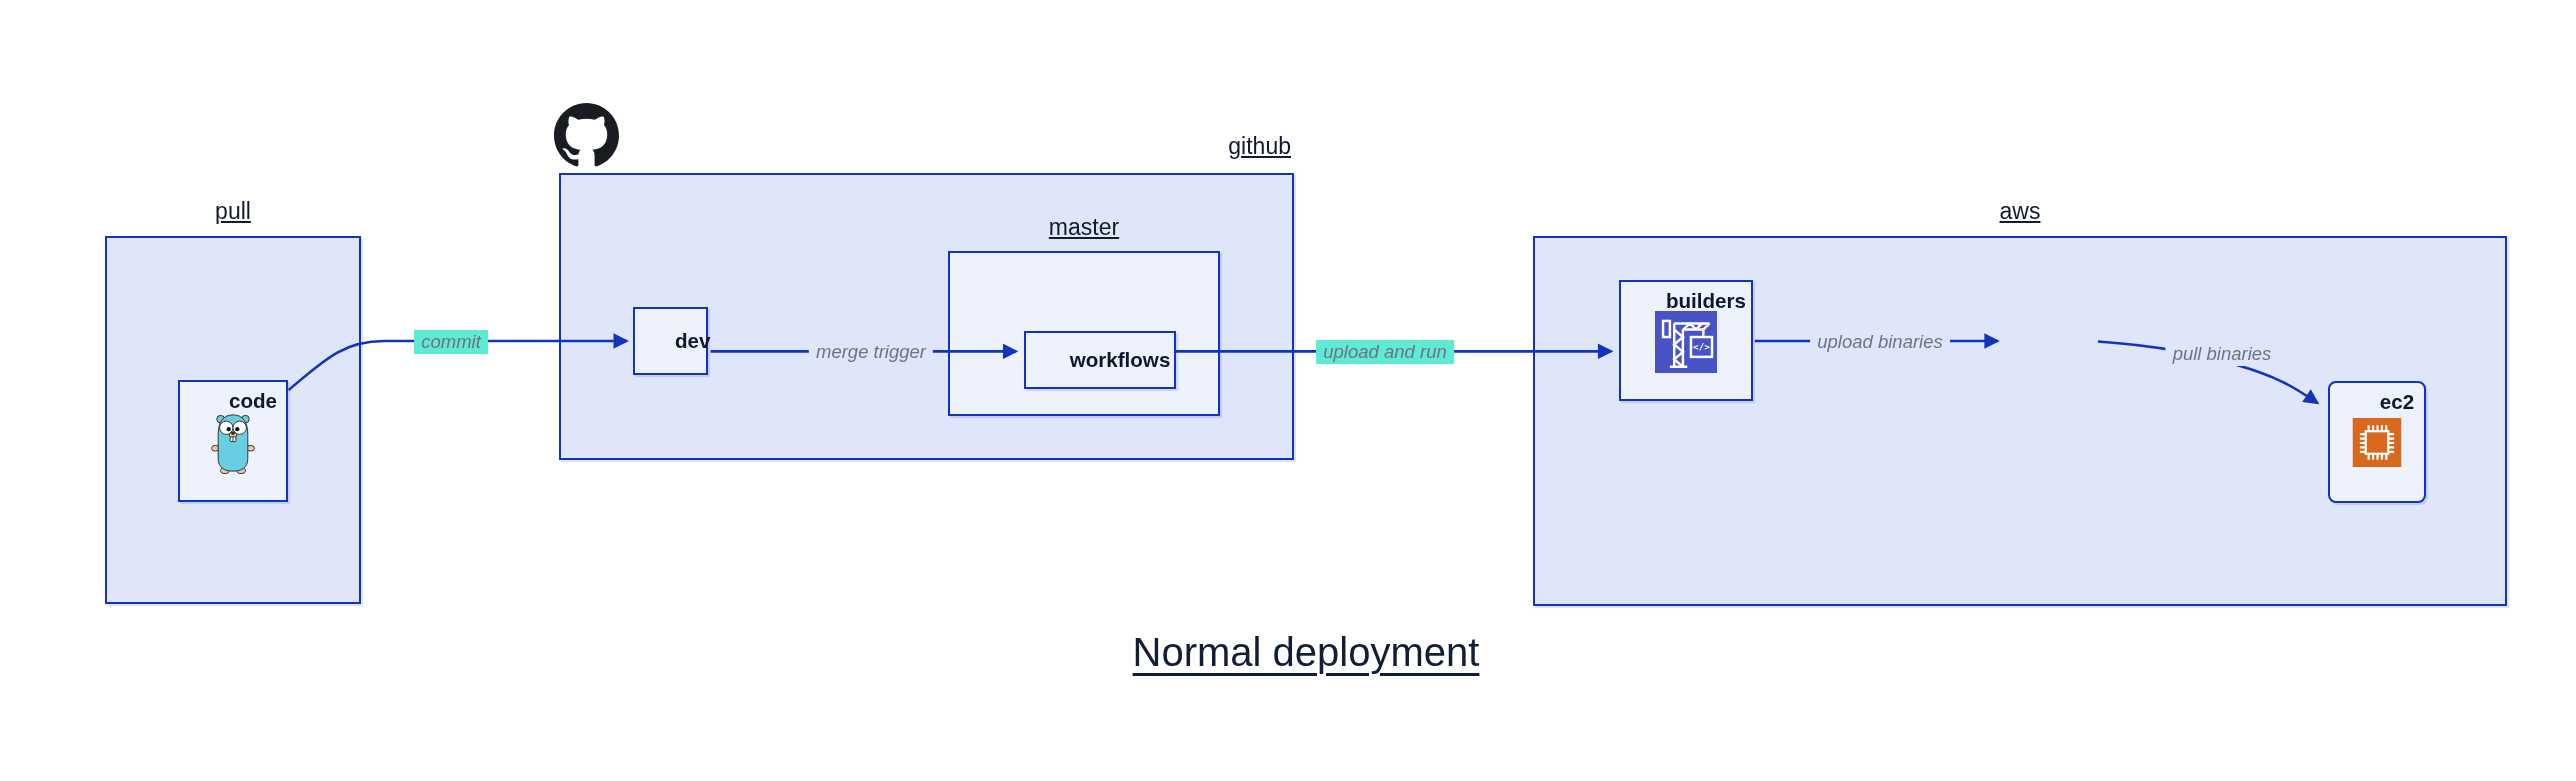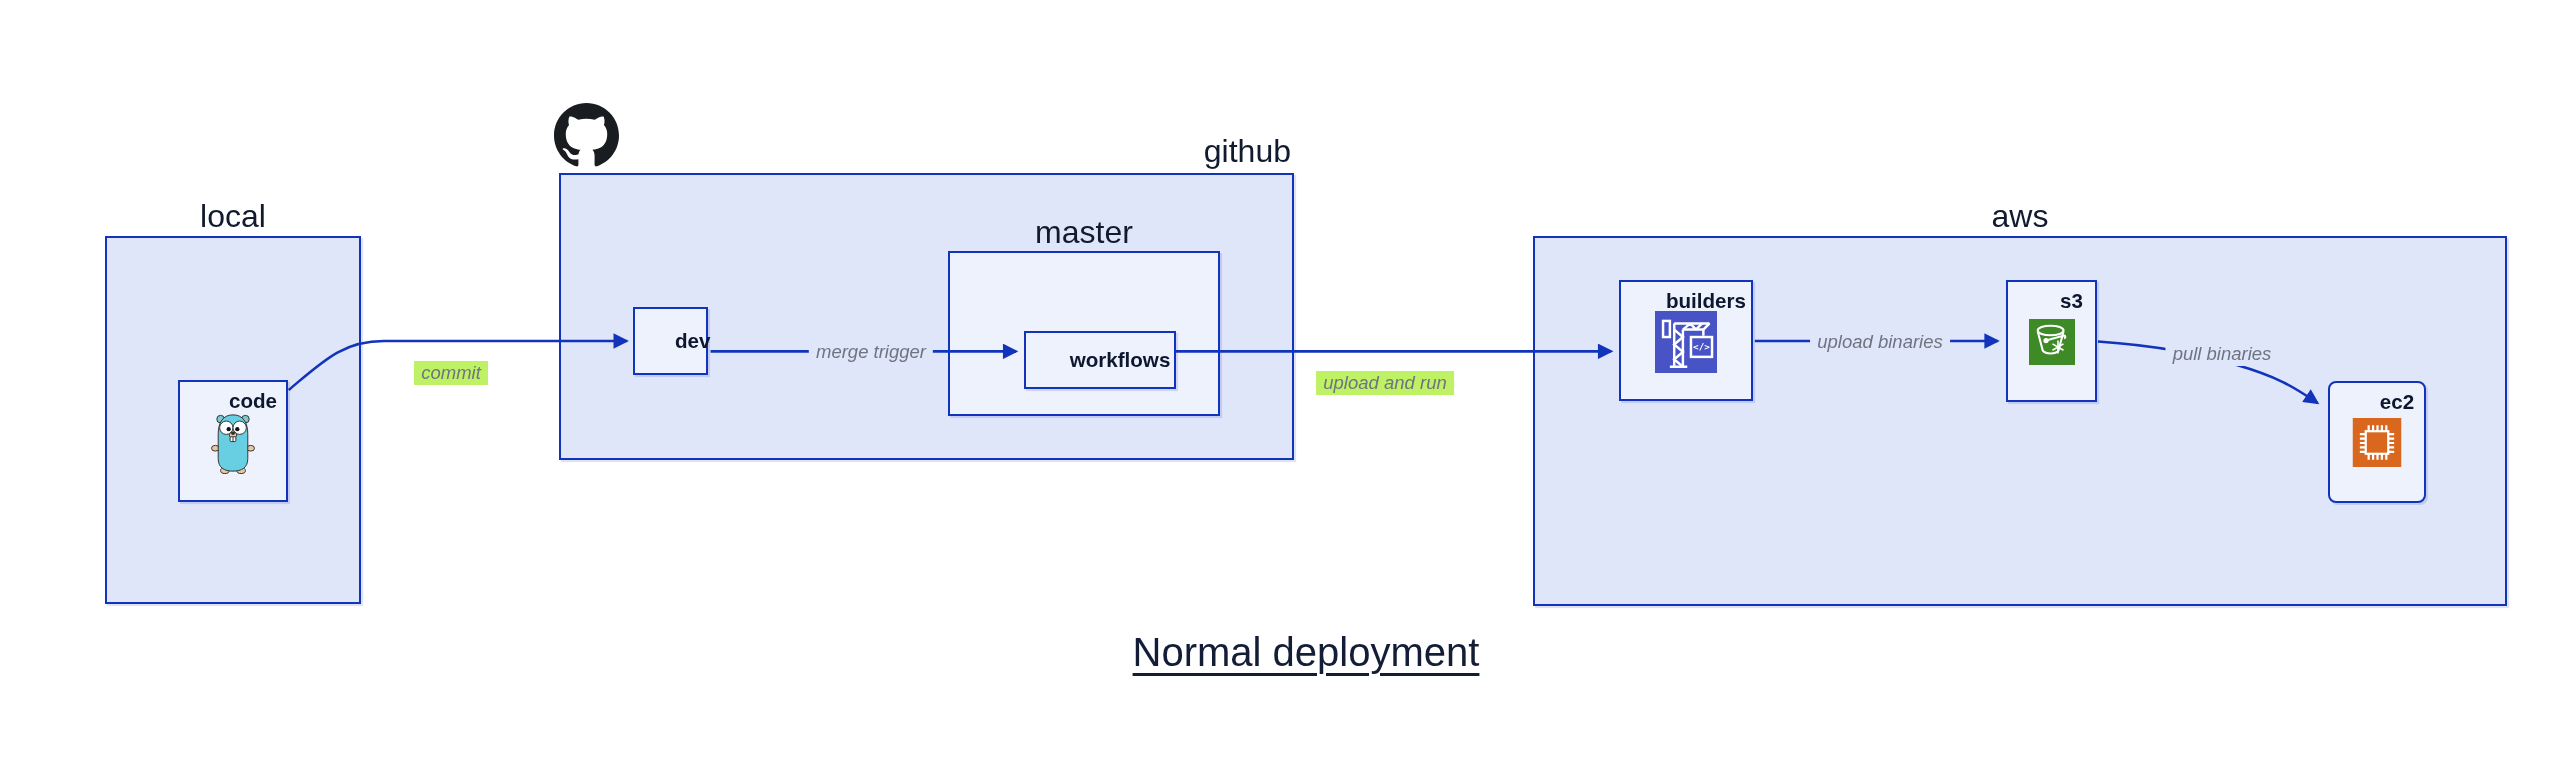--- a/index.html
+++ b/index.html
@@ -20,22 +20,23 @@
     overflow:hidden;
   }
   .container-box{
     position:absolute;
     background:var(--cfill);
     border:2.6px solid var(--line);
     box-shadow:2.1px 2.1px 0 rgba(17,52,186,.14);
   }
   .container-label{
     position:absolute;
-    font-size:32px;font-weight:500;color:var(--ink);
+    font-size:23px;font-weight:500;color:var(--ink);
     white-space:nowrap;
+    text-decoration:underline;
   }
   .center-x{transform:translateX(-50%);}
   .node{
     position:absolute;
     background:var(--nfill);
     border:2.6px solid var(--line);
     box-shadow:2.1px 2.1px 0 rgba(17,52,186,.14);
   }
   .node-label{
     position:absolute;top:7.2px;left:0;right:0;
@@ -55,39 +56,39 @@
   .edges-svg{
     position:absolute;left:0;top:0;width:2604px;height:781px;
     pointer-events:none;
   }
   .edge-label{
     position:absolute;
     transform:translate(-50%,-50%);
     font-size:18.5px;font-style:italic;color:var(--edge-ink);
     padding:1px 7.2px;white-space:nowrap;
   }
-  .bg-white{background:#bef264;margin-top:31px;}
+  .bg-white{background:#5eead4;}
   .bg-cfill{background:var(--cfill);}
   .diagram-title{
     position:absolute;
     transform:translateX(-50%);
     font-size:40px;font-weight:500;color:#141d36;
     text-decoration:underline;
     text-decoration-thickness:3.1px;
     text-underline-offset:7.2px;
     white-space:nowrap;
   }
   .github-mark{position:absolute;line-height:0;}
 </style>
 </head>
 <body>
 
 <div class="canvas">
 
-  <div class="container-label center-x" style="left:233px;top:198px;">local</div>
+  <div class="container-label center-x" style="left:233px;top:198px;">pull</div>
   <div class="container-box" style="left:105px;top:236px;width:256px;height:368px;"></div>
 
   <div class="github-mark" style="left:554px;top:103px;">
     <svg width="65" height="65" viewBox="0 0 24 24">
       <path fill="#191c21" d="M12 0C5.37 0 0 5.37 0 12c0 5.3 3.438 9.8 8.205 11.385.6.113.82-.26.82-.577 0-.285-.01-1.04-.015-2.04-3.338.724-4.042-1.61-4.042-1.61-.546-1.385-1.333-1.755-1.333-1.755-1.09-.745.082-.73.082-.73 1.205.085 1.838 1.238 1.838 1.238 1.07 1.834 2.81 1.304 3.493.997.108-.776.418-1.305.762-1.605-2.665-.3-5.466-1.332-5.466-5.93 0-1.31.468-2.38 1.235-3.22-.123-.303-.535-1.523.117-3.176 0 0 1.008-.322 3.3 1.23.957-.266 1.983-.4 3.003-.404 1.02.005 2.047.138 3.006.404 2.29-1.552 3.297-1.23 3.297-1.23.653 1.653.24 2.873.118 3.176.77.84 1.233 1.91 1.233 3.22 0 4.61-2.804 5.625-5.475 5.92.43.372.814 1.102.814 2.222 0 1.606-.015 2.898-.015 3.293 0 .32.216.694.825.576C20.565 21.796 24 17.298 24 12c0-6.63-5.37-12-12-12z"></path>
     </svg>
   </div>
   <div class="container-label" style="left:1291px;top:133px;transform:translateX(-100%);">github</div>
   <div class="container-box" style="left:559px;top:173px;width:735px;height:287px;"></div>
 
@@ -165,37 +166,20 @@
           <path d="M31,20 L88,20 M45,30 L78,30"></path>
           <path d="M45,30 L57,20 M57,20 L66,30 M66,30 L76,20 M88,20 L78,30"></path>
           <path d="M78,30 L78,40 M24,90 L52,90"></path>
           <rect x="58" y="42" width="34" height="32"></rect>
         </g>
         <text x="75" y="63" fill="#ffffff" font-size="15" font-weight="bold" font-family="DejaVu Sans Mono, monospace" text-anchor="middle">&lt;/&gt;</text>
       </svg>
     </div>
   </div>
 
-  <div class="node" style="left:2006px;top:280px;width:91px;height:122px;">
-    <div class="node-label">s3</div>
-    <div class="node-icon" style="top:37px;">
-      <svg width="46" height="46" viewBox="0 0 100 100">
-        <rect class="icon-tile" width="100" height="100" fill="#3e8a26"></rect>
-        <g stroke="#ffffff" stroke-width="4.5" fill="none">
-          <ellipse cx="47" cy="25" rx="28" ry="10.5"></ellipse>
-          <path d="M19,27 L30,69 C36,77 58,77 64,69 L75,27"></path>
-          <path d="M39,46 L76,36 C80,37 80,41 76,42"></path>
-          <circle cx="37" cy="47" r="3.5" fill="#ffffff"></circle>
-        </g>
-        <g stroke="#ffffff" stroke-width="3.5" fill="none">
-          <path d="M63,47 L63,75 M51,54 L75,68 M51,68 L75,54"></path>
-        </g>
-      </svg>
-    </div>
-  </div>
 
   <div class="node" style="left:2328px;top:381px;width:98px;height:122px;border-radius:8px;">
     <div class="node-label">ec2</div>
     <div class="node-icon" style="top:35px;">
       <svg width="49" height="49" viewBox="0 0 100 100">
         <rect class="icon-tile" width="100" height="100" fill="#d9671e"></rect>
         <g stroke="#ffffff" stroke-width="4.5" fill="none">
           <rect x="27" y="27" width="46" height="46"></rect>
           <path d="M33,27V15M42,27V15M51,27V15M60,27V15M69,27V15 M33,73V85M42,73V85M51,73V85M60,73V85M69,73V85 M27,33H15M27,42H15M27,51H15M27,60H15M27,69H15 M73,33H85M73,42H85M73,51H85M73,60H85M73,69H85"></path>
         </g>

